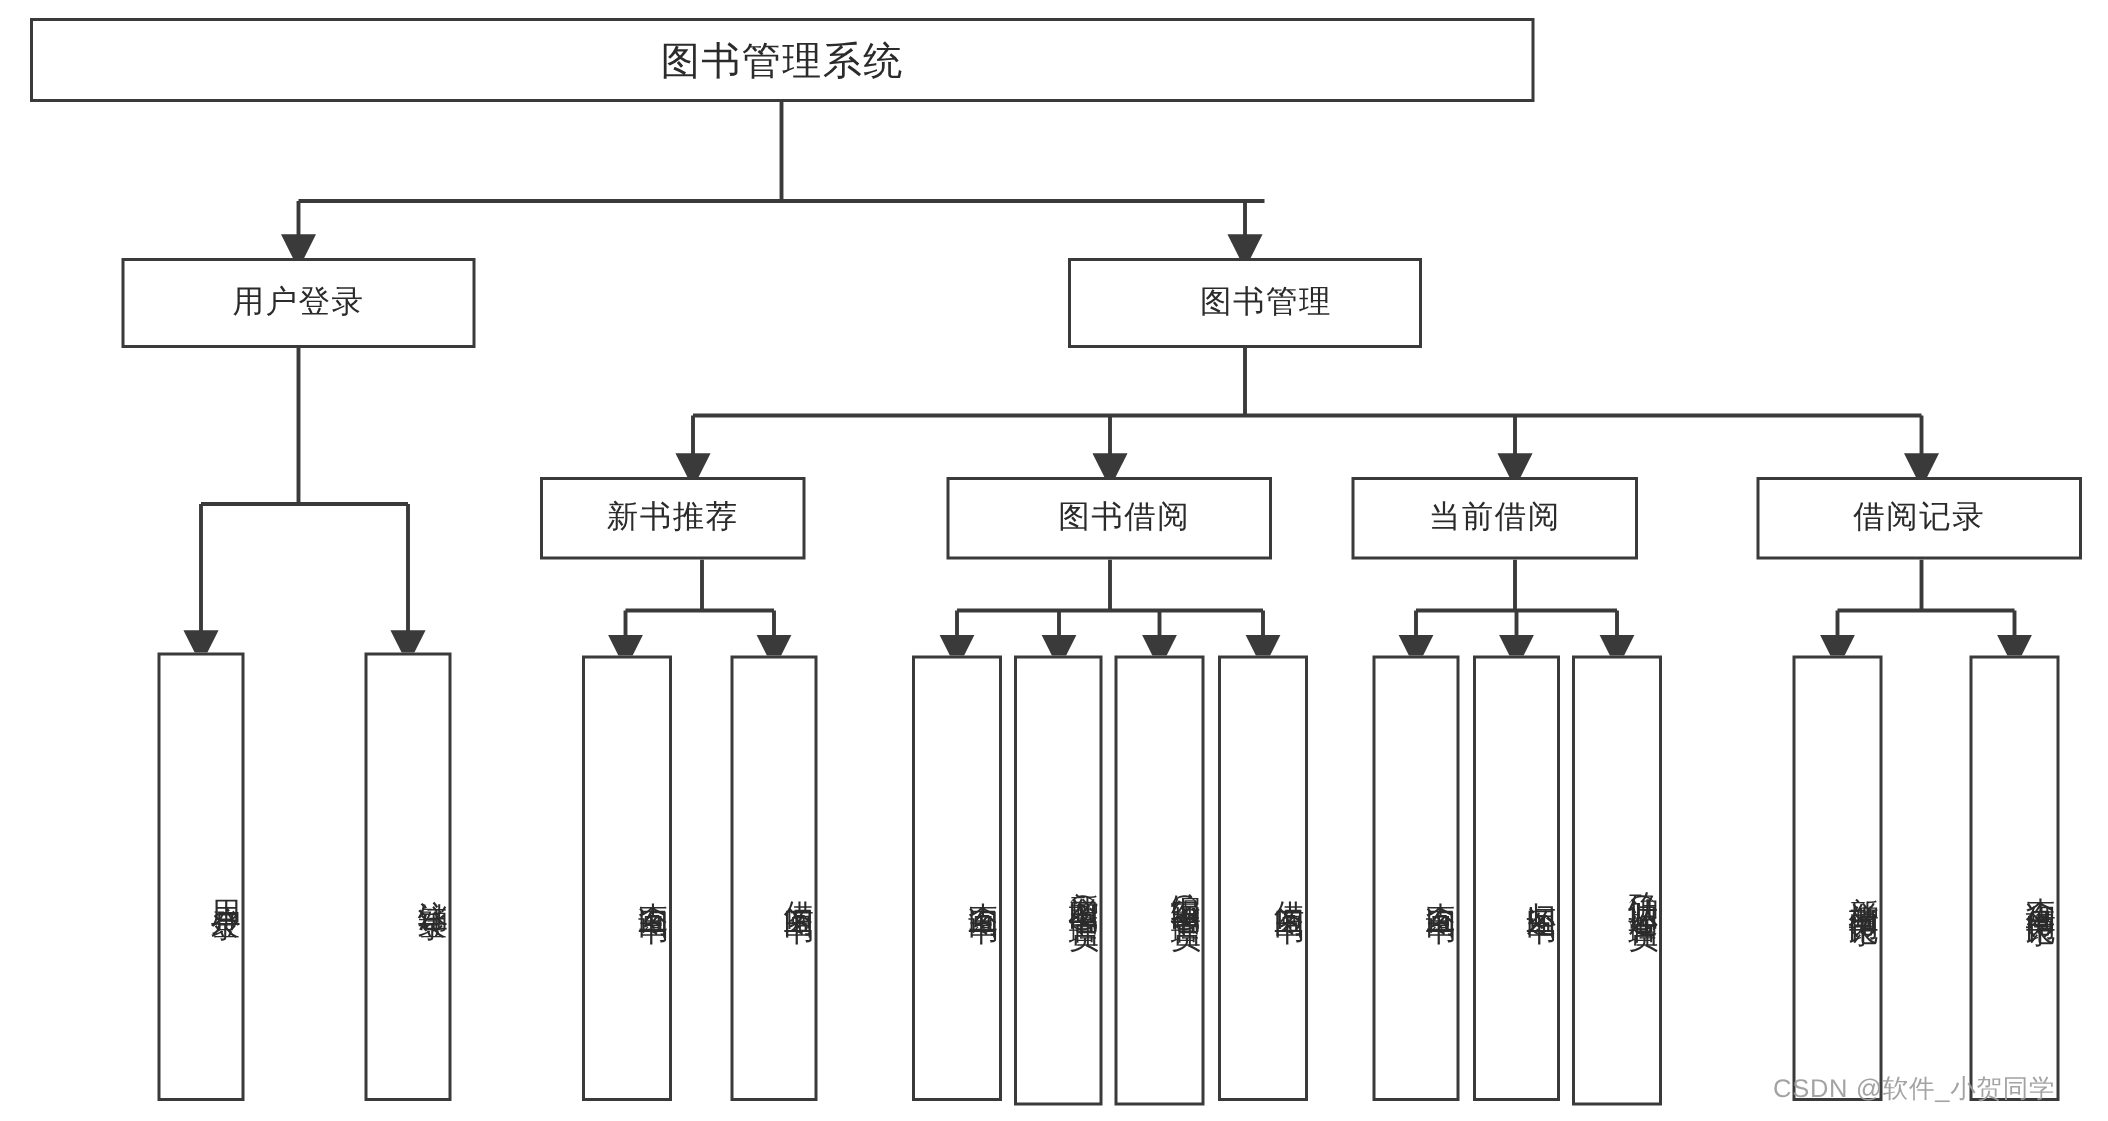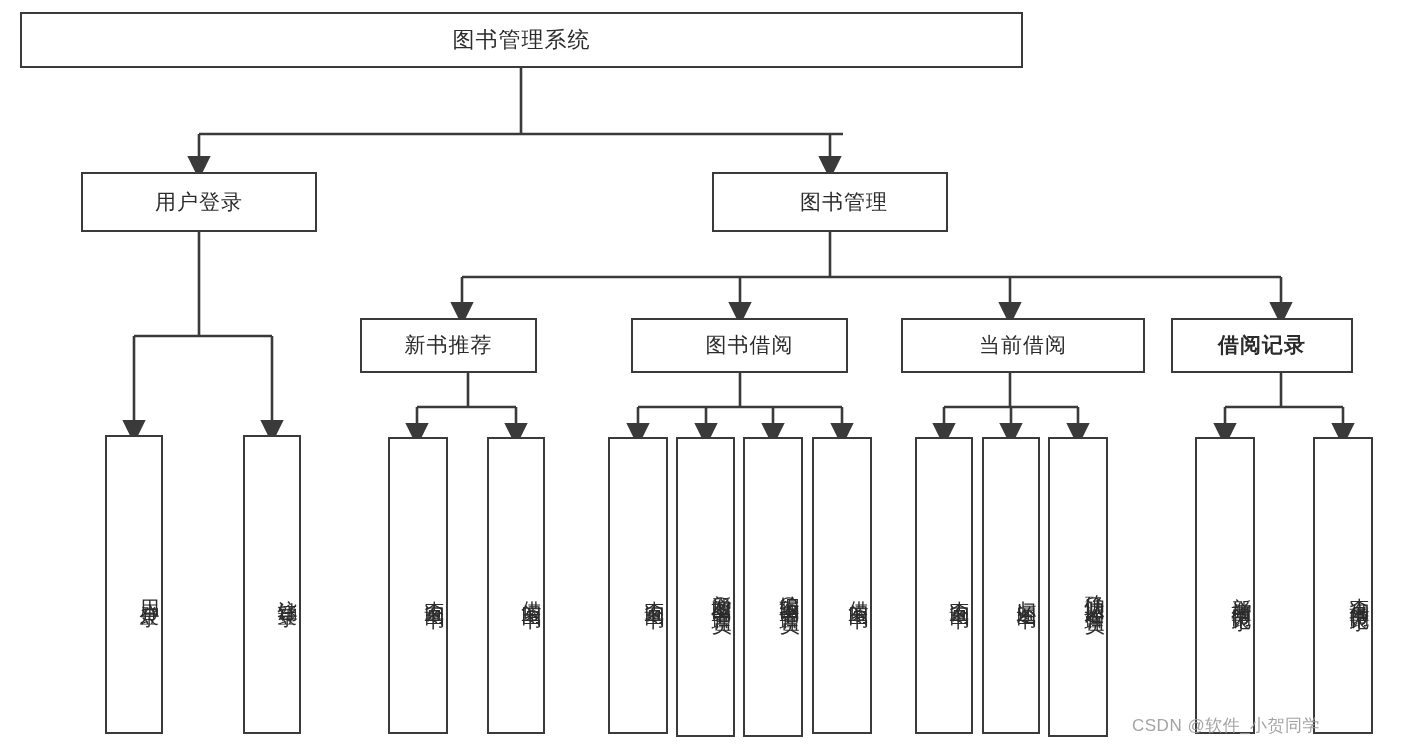--- a/index.html
+++ b/index.html
@@ -48,25 +48,25 @@
     font-size: 20px;
     letter-spacing: 3px;
     align-items: flex-start;
     justify-content: center;
     padding-top: 10px;
   }
   .node.vert > span {
     display: block;
   }
   .node.root {
-    font-size: 22px;
+    font-size: 26px;
   }
   #watermark {
     position: absolute;
-    left: 1132px;
+    left: 1182px;
     top: 714px;
     font-size: 17px;
     color: #9c9c9c;
     white-space: nowrap;
     letter-spacing: 0.5px;
     opacity: 0.92;
   }
 </style>
 </head>
 <body>
@@ -133,24 +133,24 @@
   <div class="node horiz" style="left: 712px; top: 172px; width: 236px; height: 60px; padding-left: 28px;">
     <span>图书管理</span>
   </div>
 
   <div class="node horiz" style="left: 360px; top: 318px; width: 177px; height: 55px;">
     <span>新书推荐</span>
   </div>
   <div class="node horiz" style="left: 631px; top: 318px; width: 217px; height: 55px; padding-left: 20px;">
     <span>图书借阅</span>
   </div>
-  <div class="node horiz" style="left: 901px; top: 318px; width: 244px; height: 55px;">
+  <div class="node horiz" style="left: 901px; top: 318px; width: 191px; height: 55px;">
     <span>当前借阅</span>
   </div>
-  <div class="node horiz" style="left: 1171px; top: 318px; width: 182px; height: 55px; font-weight: bold;">
+  <div class="node horiz" style="left: 1171px; top: 318px; width: 217px; height: 55px;">
     <span>借阅记录</span>
   </div>
 
   <div class="node vert" style="left: 105px; top: 435px; width: 58px; height: 299px;">
     <span>用户登录</span>
   </div>
   <div class="node vert" style="left: 243px; top: 435px; width: 58px; height: 299px;">
     <span>注销登录</span>
   </div>
   <div class="node vert" style="left: 388px; top: 437px; width: 60px; height: 297px;">

